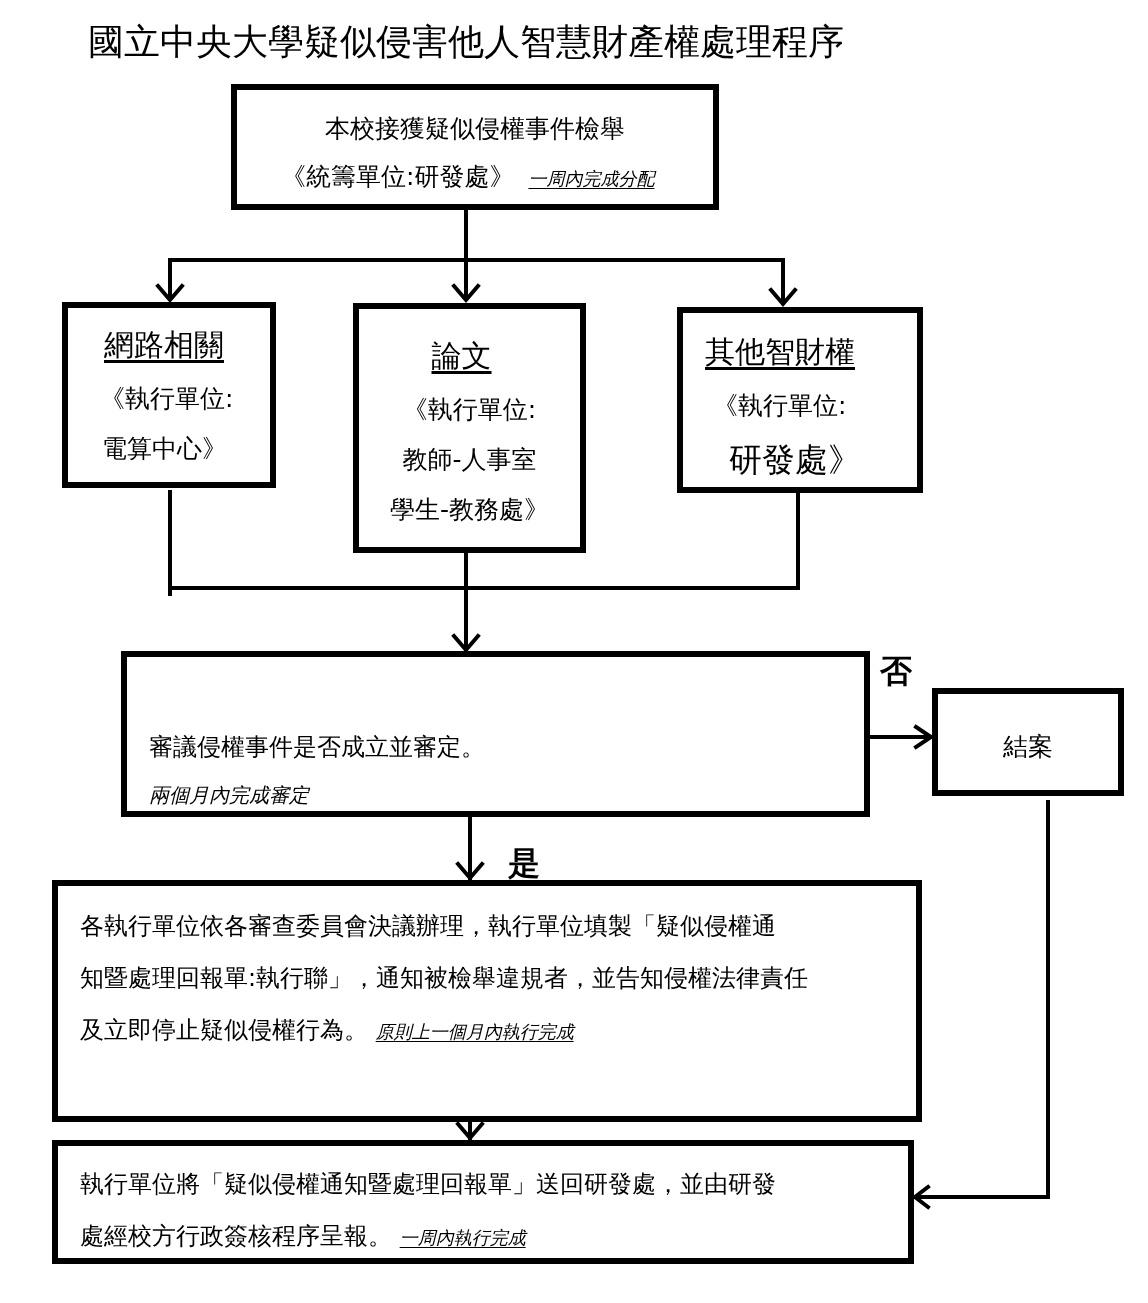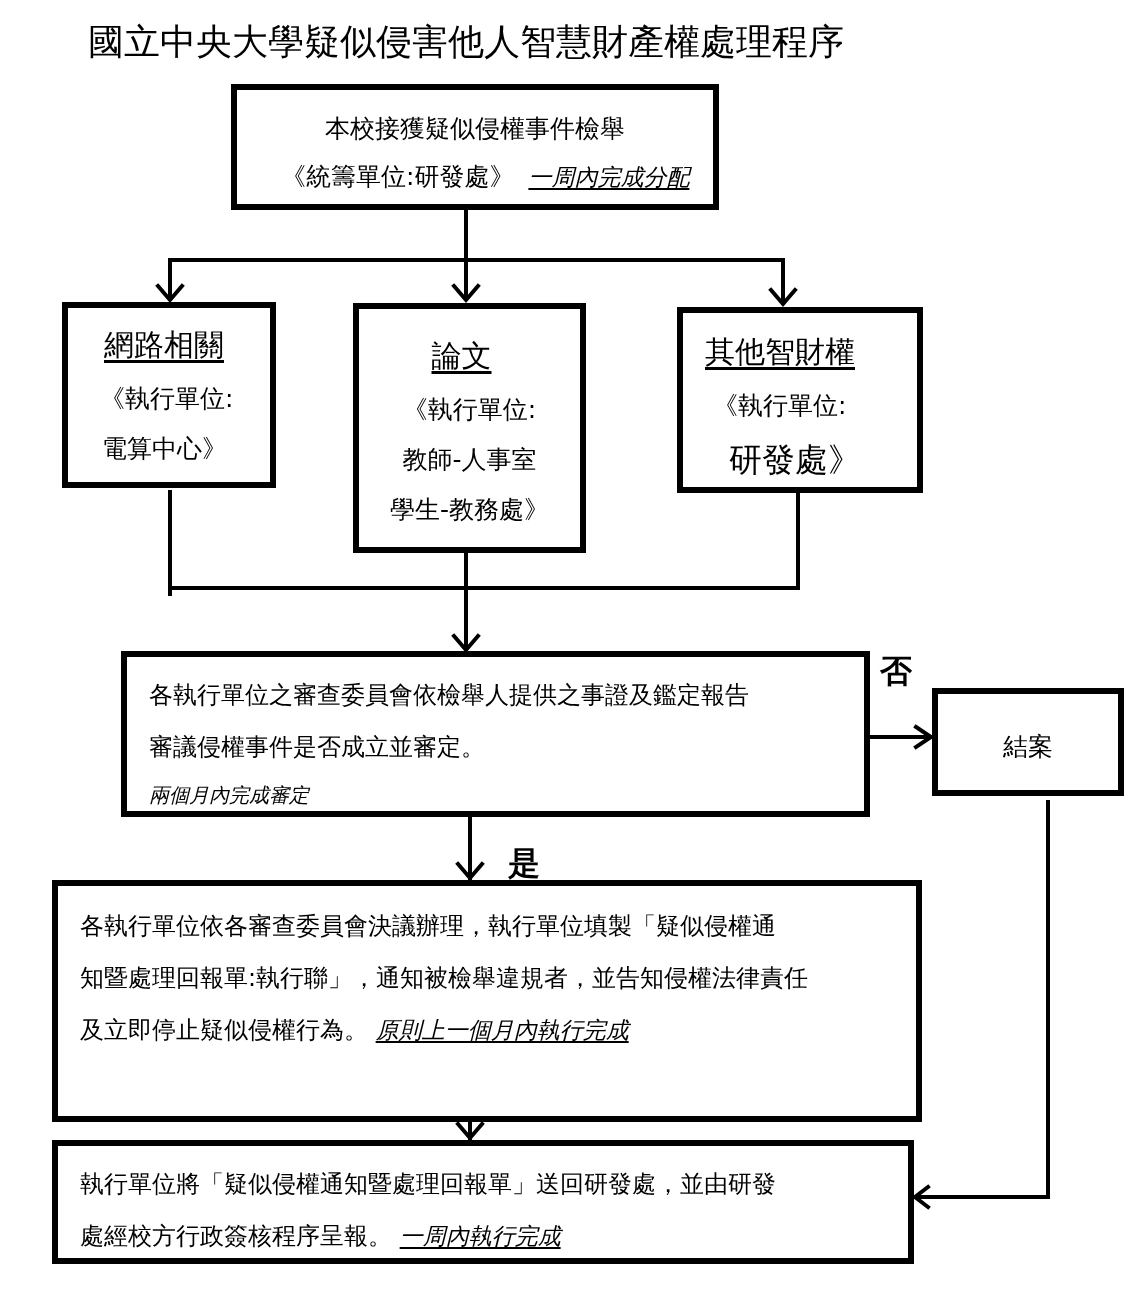--- a/index.html
+++ b/index.html
@@ -3,21 +3,21 @@
   <meta charset="utf-8">
   <style>
     html, body { margin: 0; padding: 0; background: #ffffff; }
     body { width: 1148px; height: 1303px; position: relative; overflow: hidden;
            font-family: "DejaVu Sans", "Liberation Sans", sans-serif; color: #000; }
     .title { position: absolute; left: 88px; top: 18px; font-size: 36px; letter-spacing: 0px;
              white-space: nowrap; font-family: "DejaVu Serif", "Liberation Serif", serif; }
     .box { position: absolute; border: 6px solid #000; background: #fff; box-sizing: border-box; }
     .txt { position: absolute; white-space: nowrap; font-size: 24px; line-height: 1; }
     .center { text-align: center; }
-    .note { font-style: italic; text-decoration: underline; font-size: 23px; text-underline-offset: 3px; }
+    .note { font-style: italic; text-decoration: underline; font-size: 18px; text-underline-offset: 3px; }
     .note-plain { font-style: italic; font-size: 20px; }
     .head { font-size: 30px; text-decoration: underline; text-underline-offset: 5px; }
     .label { position: absolute; font-size: 32px; font-weight: bold; }
     svg.conn { position: absolute; left: 0; top: 0; }
   </style>
 </head>
 <body>
 
 <div class="title">國立中央大學疑似侵害他人智慧財產權處理程序</div>
 
@@ -78,21 +78,20 @@
   <div class="txt center" style="left:0; right:0; top:188px; font-size:25px;text-align:center;">學生-教務處》</div>
 </div>
 
 <div class="box" style="left:677px; top:307px; width:246px; height:186px;">
   <div class="txt head" style="left:22px; top:24px;">其他智財權</div>
   <div class="txt" style="left:30px; top:80px; font-size:25px;">《執行單位:</div>
   <div class="txt" style="left:46px; top:130px; font-size:33px;">研發處》</div>
 </div>
 
 <div class="box" style="left:121px; top:651px; width:749px; height:166px;">
-  <div class="txt" style="left:22px; top:26px;">各執行單位之審查委員會依檢舉人提供之事證及鑑定報告</div>
   <div class="txt" style="left:22px; top:78px;">審議侵權事件是否成立並審定。</div>
   <div class="txt note-plain" style="left:22px; top:128px;">兩個月內完成審定</div>
 </div>
 
 <div class="label" style="left:880px; top:650px;">否</div>
 
 <div class="box" style="left:932px; top:688px; width:192px; height:108px;">
   <div class="txt center" style="left:0; right:0; top:40px; font-size:25px;">結案</div>
 </div>
 

